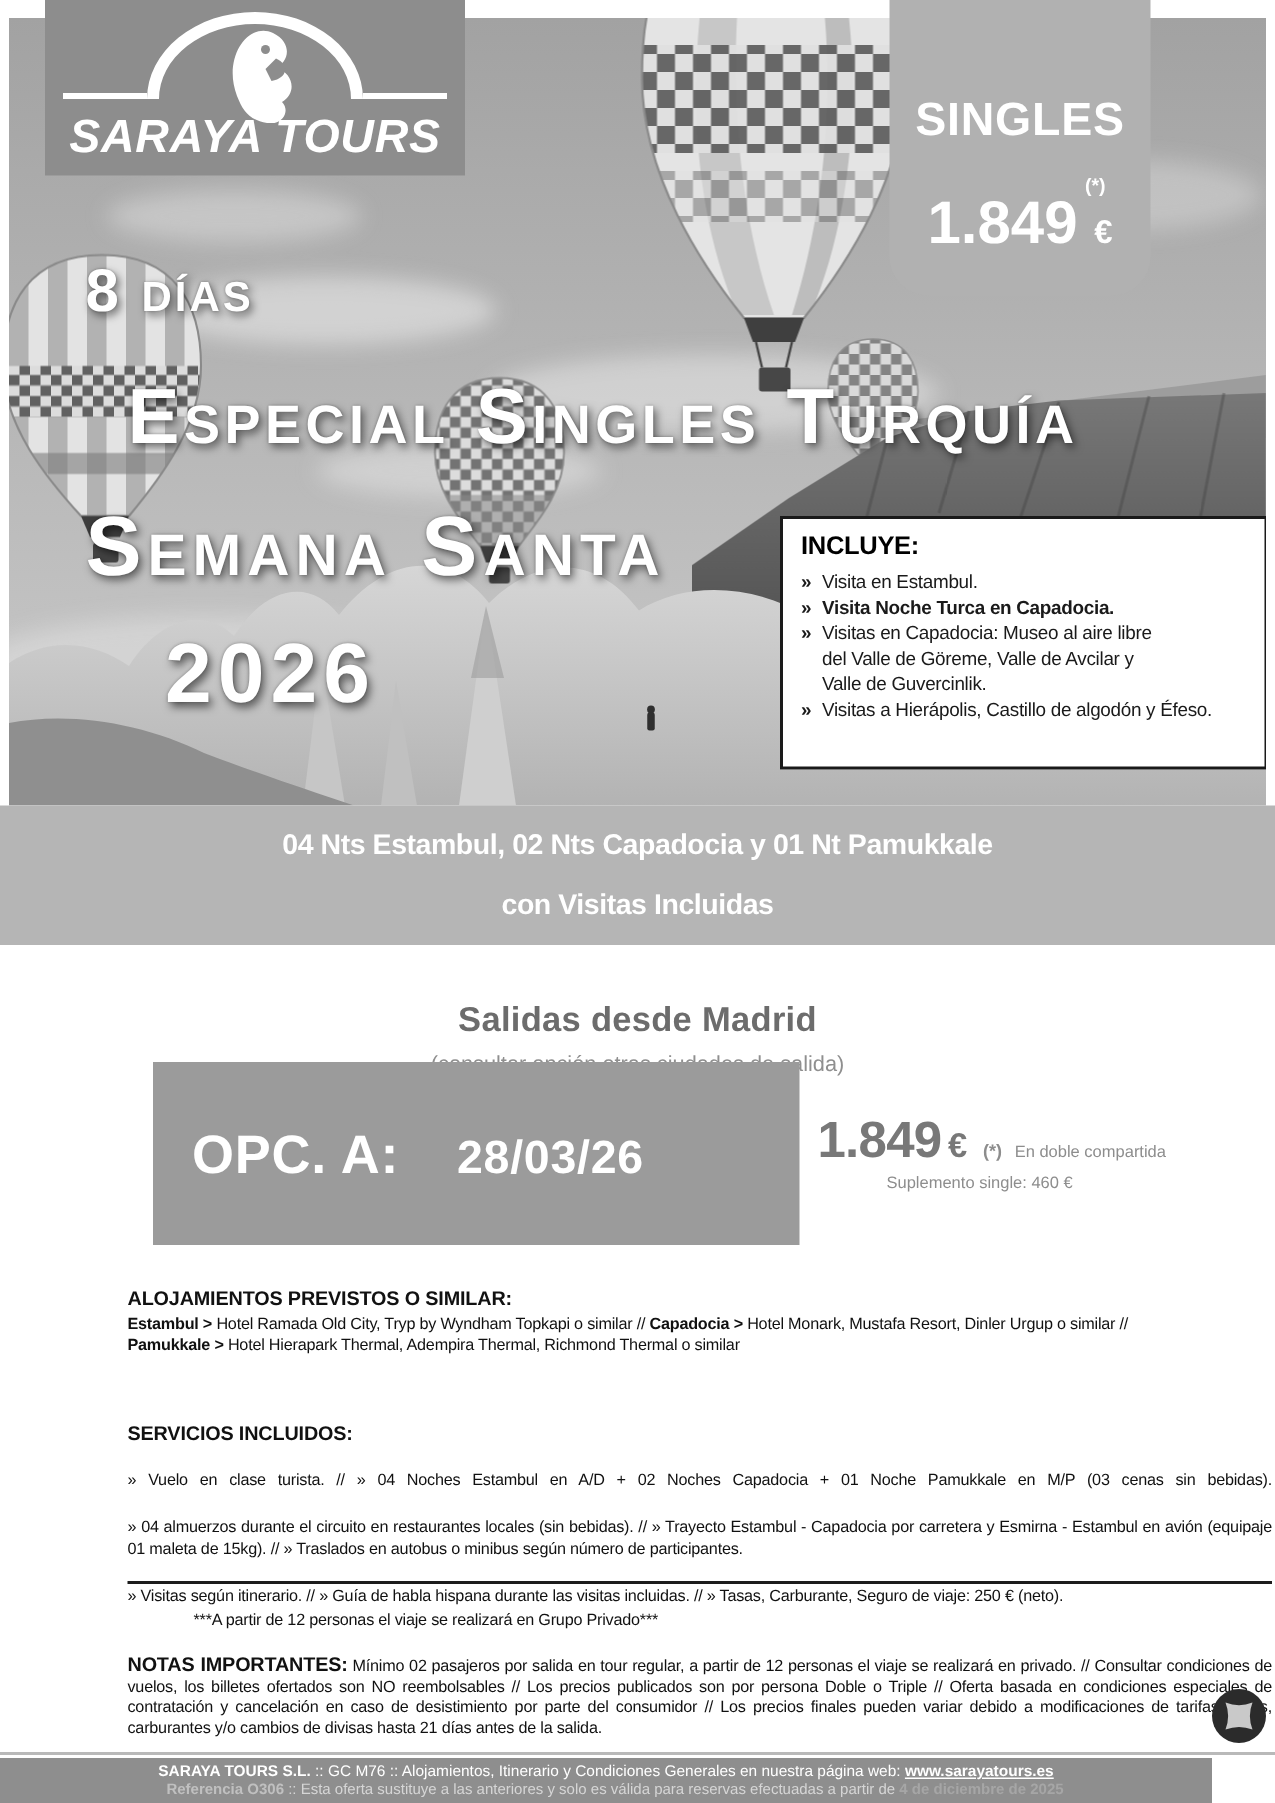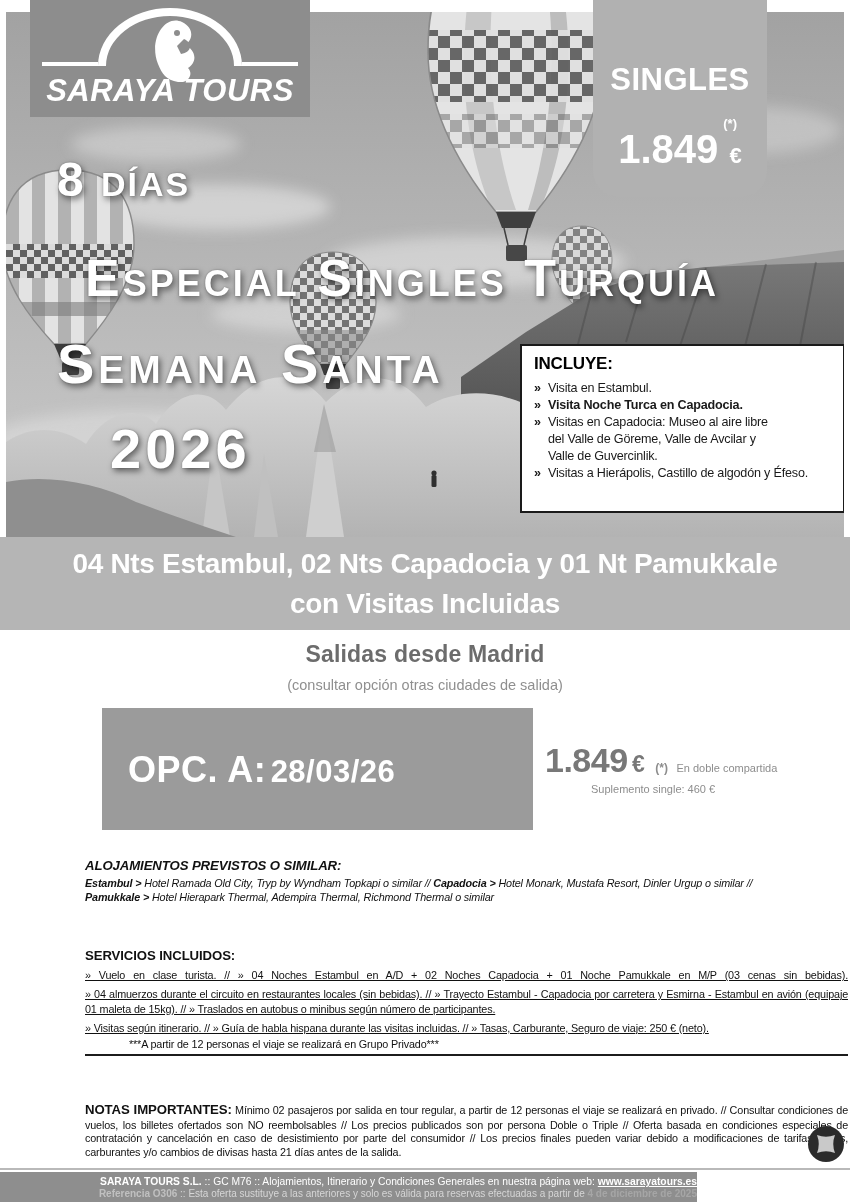--- a/index.html
+++ b/index.html
@@ -7,21 +7,21 @@
         font-family:"Liberation Sans","DejaVu Sans",sans-serif;overflow:hidden;}
 
   
   .hero{position:absolute;left:6px;top:12px;width:838px;height:525px;overflow:hidden;
         background:linear-gradient(#a4a4a4,#c9c9c9);}
   .hero svg{position:absolute;left:0;top:0;}
 
   .hero-title{position:absolute;left:0;top:0;width:100%;height:100%;pointer-events:none;}
   .ht{position:absolute;color:#fff;font-weight:bold;font-variant:small-caps;
       text-shadow:2px 3px 6px rgba(0,0,0,.55),0 0 2px rgba(0,0,0,.3);white-space:nowrap;}
-  .ht1{left:51px;top:140px;font-size:48px;letter-spacing:2px;}
+  .ht1{left:51px;top:160px;font-size:40px;letter-spacing:2px;}
   .ht2{left:51px;top:236px;font-size:52px;letter-spacing:3px;margin-left:28px;}
   .ht3{left:51px;top:319px;font-size:56px;letter-spacing:4px;}
   .ht4{left:104px;top:404px;font-size:56px;letter-spacing:4px;font-variant:normal;}
 
   
   .logo-box{position:absolute;left:30px;top:0;width:280px;height:117px;
             background:var(--c-logo_bg,#8d8d8d);z-index:5;}
   .logo-box svg{position:absolute;left:0;top:2px;}
   .brand-name{position:absolute;left:0;bottom:8px;width:100%;text-align:center;color:#fff;
               font-size:31px;font-weight:bold;letter-spacing:.5px;white-space:nowrap;font-style:italic;}
@@ -40,66 +40,66 @@
            border:2px solid #1a1a1a;box-sizing:border-box;padding:8px 4px 8px 12px;z-index:4;}
   .incluye h3{margin:0 0 6px 0;font-size:17px;letter-spacing:-.2px;}
   .incluye ul{margin:0;padding:0;list-style:none;font-size:12.6px;letter-spacing:-.2px;line-height:17px;color:#1a1a1a;}
   .incluye li{position:relative;padding-left:14px;}
   .incluye .b{position:absolute;left:0;font-weight:bold;}
   .incluye li.bold{font-weight:bold;}
 
   
   .banner{position:absolute;left:0;top:537px;width:850px;height:93px;
           background:var(--c-banner_bg,#b5b5b5);color:#fff;text-align:center;
-          font-weight:bold;font-size:28px;letter-spacing:-.3px;line-height:40px;padding-top:7px;
+          font-weight:bold;font-size:19px;letter-spacing:-.3px;line-height:40px;padding-top:7px;
           box-sizing:border-box;}
 
   
   .salidas{position:absolute;left:0;top:641px;width:850px;text-align:center;}
-  .salidas-title{font-size:23px;font-weight:bold;color:var(--c-salidas_text,#6c6c6c);letter-spacing:.2px;}
+  .salidas-title{font-size:23px;font-weight:bold;color:var(--c-salidas_text,#6c6c6c);letter-spacing:.2px;margin-top:25px;}
   .salidas-sub{margin-top:9px;font-size:14.5px;color:#8f8f8f;}
 
   
   .opc-box{position:absolute;left:102px;top:708px;width:431px;height:122px;
            background:var(--c-opc_bg,#9b9b9b);color:#fff;box-sizing:border-box;
            padding:41px 0 0 26px;white-space:nowrap;}
   .opc-label{font-size:36px;font-weight:bold;letter-spacing:.5px;}
-  .opc-date{font-size:31px;font-weight:bold;letter-spacing:.5px;}
+  .opc-date{font-size:31px;font-weight:bold;margin-left:34px;letter-spacing:.5px;}
 
   .price{position:absolute;left:545px;top:741px;width:290px;color:var(--c-muted_text,#8d8d8d);}
   .price-row{white-space:nowrap;}
   .price-val{font-size:34px;font-weight:bold;color:var(--c-price_text,#787878);letter-spacing:-.5px;}
   .price-eur{font-size:23px;font-weight:bold;color:var(--c-price_text,#787878);}
   .price-ast{font-size:12px;font-weight:bold;margin-left:6px;}
   .price-note{font-size:11px;margin-left:4px;}
   .price-sup{font-size:11px;margin:3px 0 0 46px;}
 
   
   .sect{position:absolute;left:85px;width:763px;color:var(--c-body_text,#111111);}
   .sect h4{margin:0 0 3px 0;font-size:13.2px;letter-spacing:-.1px;}
   .bodytxt{font-size:10.8px;line-height:1.32;text-align:justify;letter-spacing:-.15px;}
-  .aloja{top:858px;font-style:italic;}
+  .aloja{top:858px;}
   .serv{top:948px;}
-  .serv .bodytxt{margin-top:5px;text-decoration:underline;}
+  .serv .bodytxt{margin-top:17px;}
   .spread{text-align:justify;text-align-last:justify;}
   .serv-note{margin-top:3px;font-size:10.8px;letter-spacing:-.15px;margin-left:44px;}
   .divider{position:absolute;left:85px;top:1054px;width:763px;height:2px;background:var(--c-divider,#1c1c1c);}
   .noincl{top:1064px;}
   .notas{top:1102px;}
   .inline-h{font-size:13.2px;font-weight:bold;letter-spacing:-.1px;}
   .noincl .bodytxt,.notas .bodytxt{line-height:1.26;}
 
   
   .access{position:absolute;left:806px;top:1124px;width:40px;height:40px;cursor:pointer;}
 
   .pre-footer-line{position:absolute;left:0;top:1168px;width:850px;height:2px;background:#b9b9b9;}
 
   
-  .footer{position:absolute;left:0;top:1172px;width:697px;height:30px;
-          background:var(--c-footer_bg,#8e8e8e);text-align:right;color:#fff;
+  .footer{position:absolute;left:0;top:1172px;width:808px;height:30px;
+          background:var(--c-footer_bg,#8e8e8e);text-align:center;color:#fff;
           padding-top:3px;box-sizing:border-box;}
   .f1{font-size:10.3px;line-height:13px;}
   .f1 .fb{font-weight:bold;}
   .f1 a{color:#fff;font-weight:bold;text-decoration:underline;}
   .f2{font-size:10px;line-height:12px;color:#d6d6d6;padding-left:12px;}
   .f2 .ref{font-weight:bold;color:#c0c0c0;}
   .f2 .date{font-weight:bold;color:#a6a6a6;}
 </style>
 </head>
 <body>

